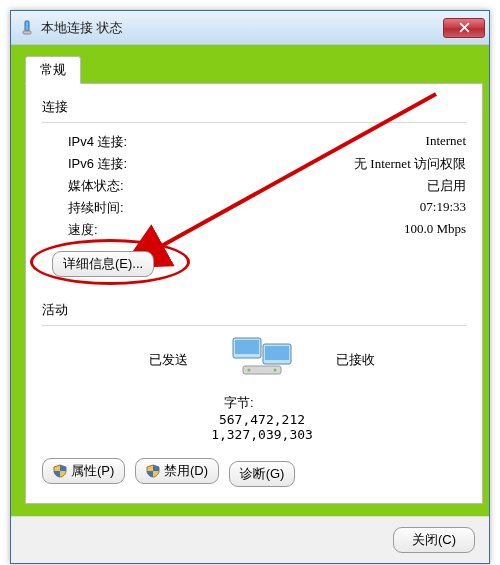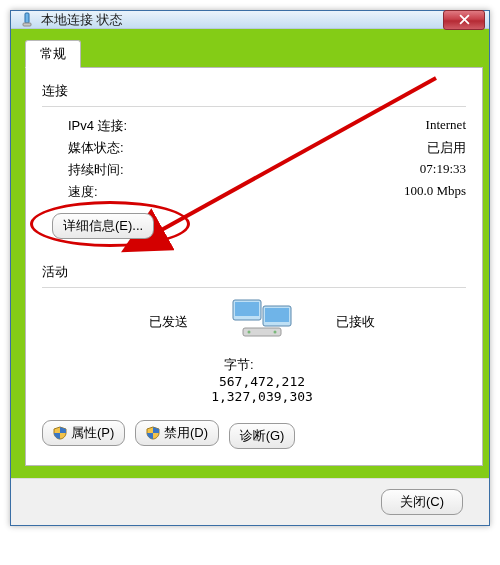--- a/index.html
+++ b/index.html
@@ -11,21 +11,21 @@
     font-size: 13px;
     color: #000;
   }
   .window {
     width: 480px;
     border: 1px solid #3a6ea5;
     background: #f0f0f0;
     box-shadow: 0 0 6px rgba(0,0,0,0.3);
   }
   .titlebar {
-    height: 18px;
+    height: 34px;
     background: linear-gradient(to bottom, #eaf3fb 0%, #d7e8f7 50%, #c5ddf2 100%);
     display: flex;
     align-items: center;
     padding: 0 4px 0 8px;
     border-bottom: 1px solid #b7c9db;
   }
   .titlebar .title-icon {
     width: 16px; height: 16px;
     margin-right: 6px;
     display: inline-flex;
@@ -128,21 +128,21 @@
   .monitor-icon {
     width: 70px; height: 48px;
   }
   .footer {
     display: flex;
     justify-content: flex-end;
     padding: 10px 14px;
     background: #f0f0f0;
     border-top: 1px solid #dcdcdc;
   }
-  .footer .btn { margin-right: 12px; padding: 3px 18px; }
+  .footer .btn { margin-right: 0; padding: 3px 18px; }
   
   .arrow-svg {
     position: absolute;
     left: 0; top: 0;
     pointer-events: none;
   }
 </style>
 </head>
 <body>
 
@@ -178,20 +178,24 @@
         </defs>
         <line x1="410" y1="10" x2="130" y2="165" stroke="#d40000" stroke-width="4" marker-end="url(#ah)"></line>
       </svg>
 
       <div class="group-title">连接</div>
       <hr class="hr">
 
       <div class="kv">
         <span class="label">IPv4 连接:</span>
         <span class="value">Internet</span>
+      </div>
+      <div class="kv">
+        <span class="label">IPv6 连接:</span>
+        <span class="value">无 Internet 访问权限</span>
       </div>
       <div class="kv">
         <span class="label">媒体状态:</span>
         <span class="value">已启用</span>
       </div>
       <div class="kv">
         <span class="label">持续时间:</span>
         <span class="value">07:19:33</span>
       </div>
       <div class="kv">

